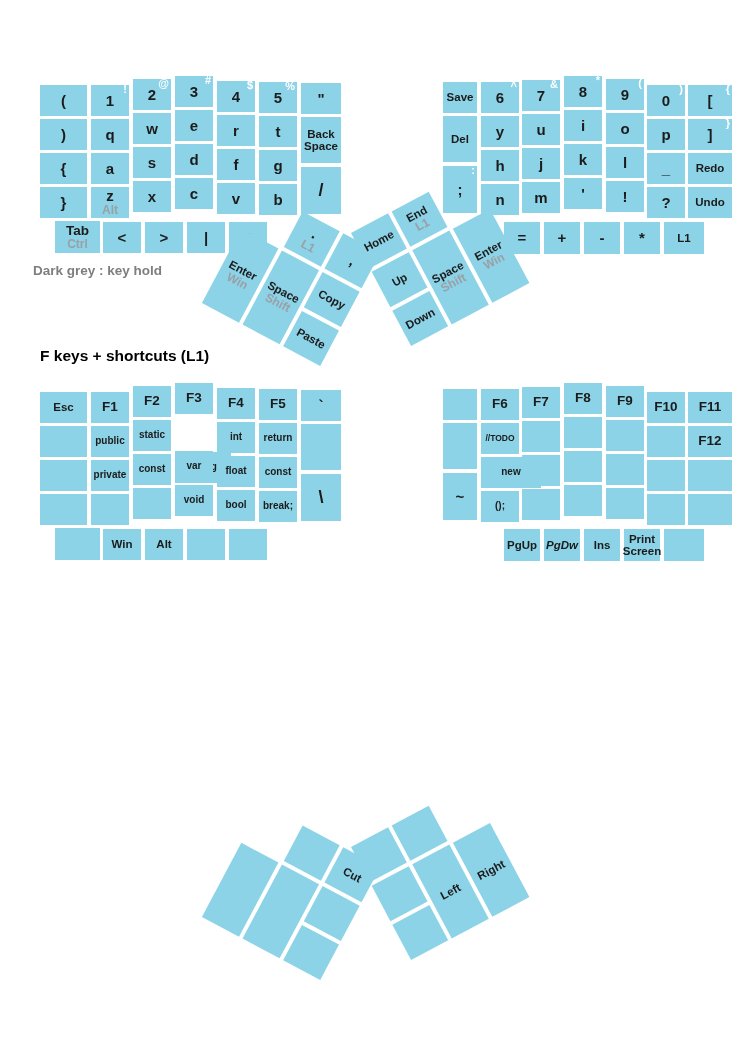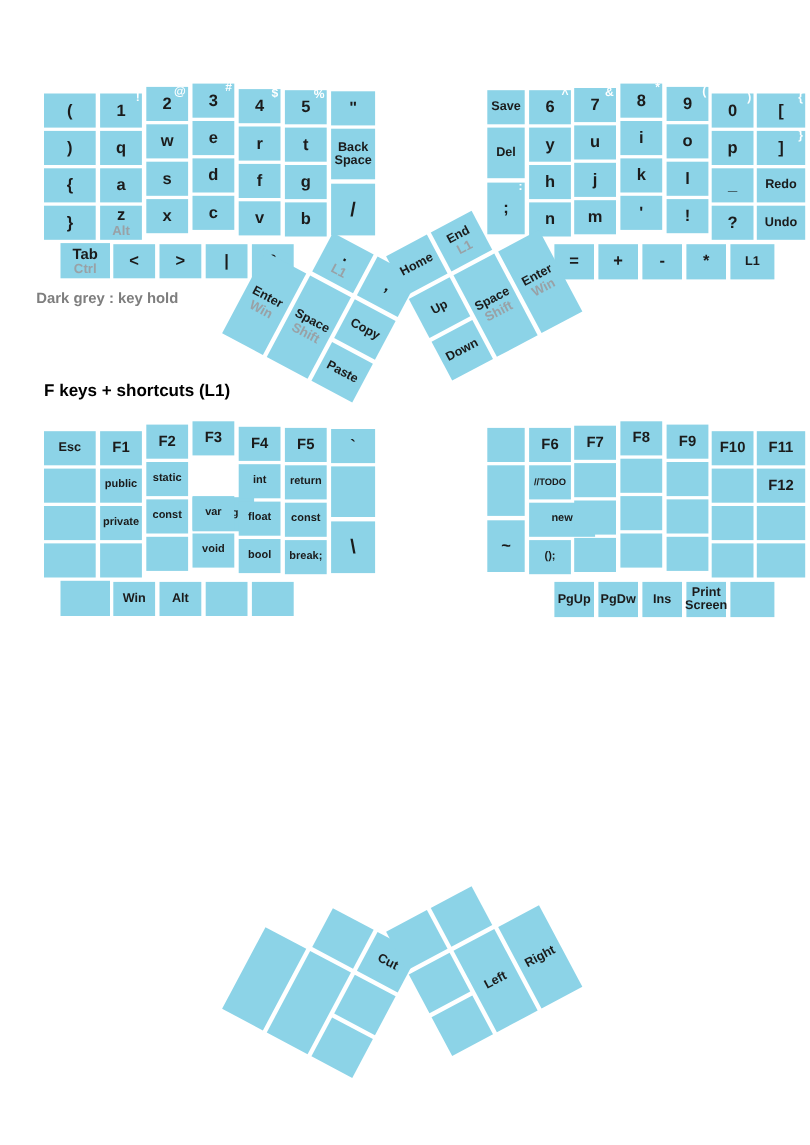--- a/index.html
+++ b/index.html
@@ -408,21 +408,21 @@
       <span class="lab">F11</span>
     </div>
     <div class="key md" style="left: 688px; top: 426px; width: 44px; height: 31px;">
       <span class="lab">F12</span>
     </div>
     <div class="key" style="left: 688px; top: 460px; width: 44px; height: 31px;"></div>
     <div class="key" style="left: 688px; top: 494px; width: 44px; height: 31px;"></div>
     <div class="key sm" style="left: 504px; top: 529px; width: 36px; height: 32px;">
       <span class="lab">PgUp</span>
     </div>
-    <div class="key sm" style="left: 544px; top: 529px; width: 36px; height: 32px;">
+    <div class="key sm" style="left: 544px; top: 529px; width: 36px; height: 32px; font-style: italic;">
       <span class="lab">PgDw</span>
     </div>
     <div class="key sm" style="left: 584px; top: 529px; width: 36px; height: 32px;">
       <span class="lab">Ins</span>
     </div>
     <div class="key sm" style="left: 624px; top: 529px; width: 36px; height: 32px;">
       <span class="lab">Print Screen</span>
     </div>
     <div class="key" style="left: 664px; top: 529px; width: 40px; height: 32px;"></div>
     <div class="cluster" style="left: 262px; top: 804px; transform: rotate(28deg);">

